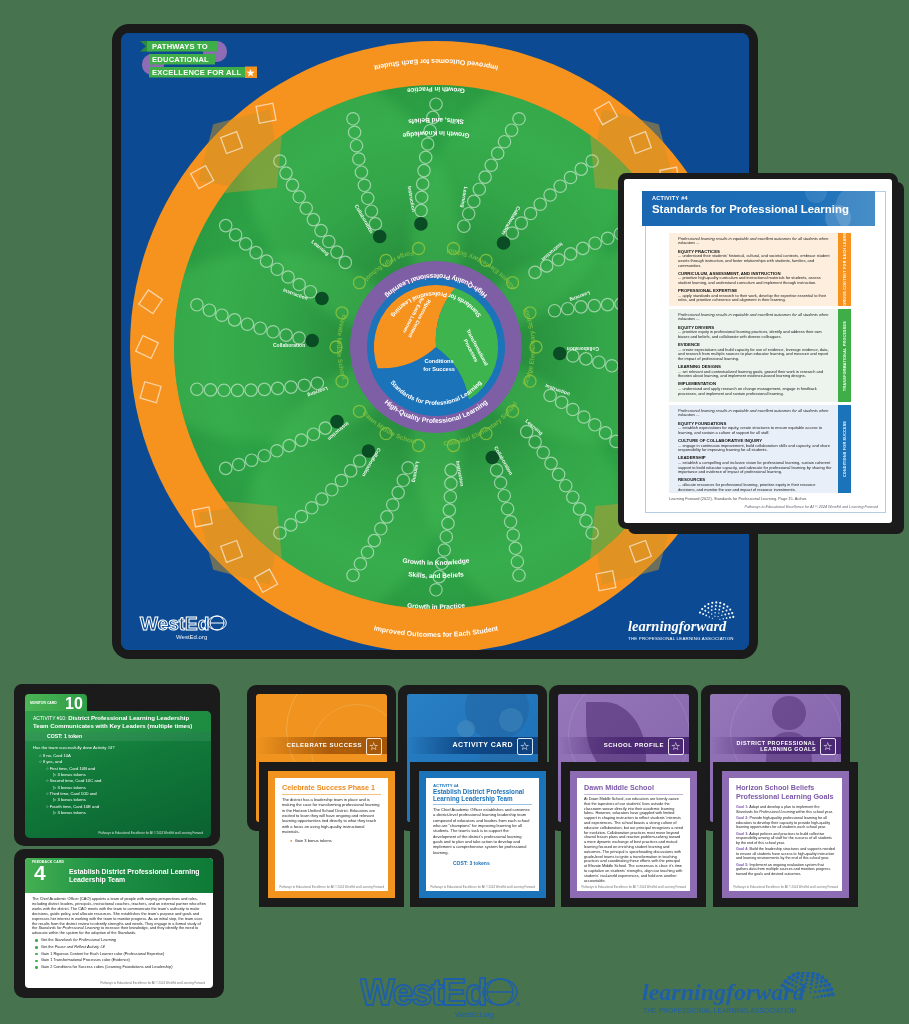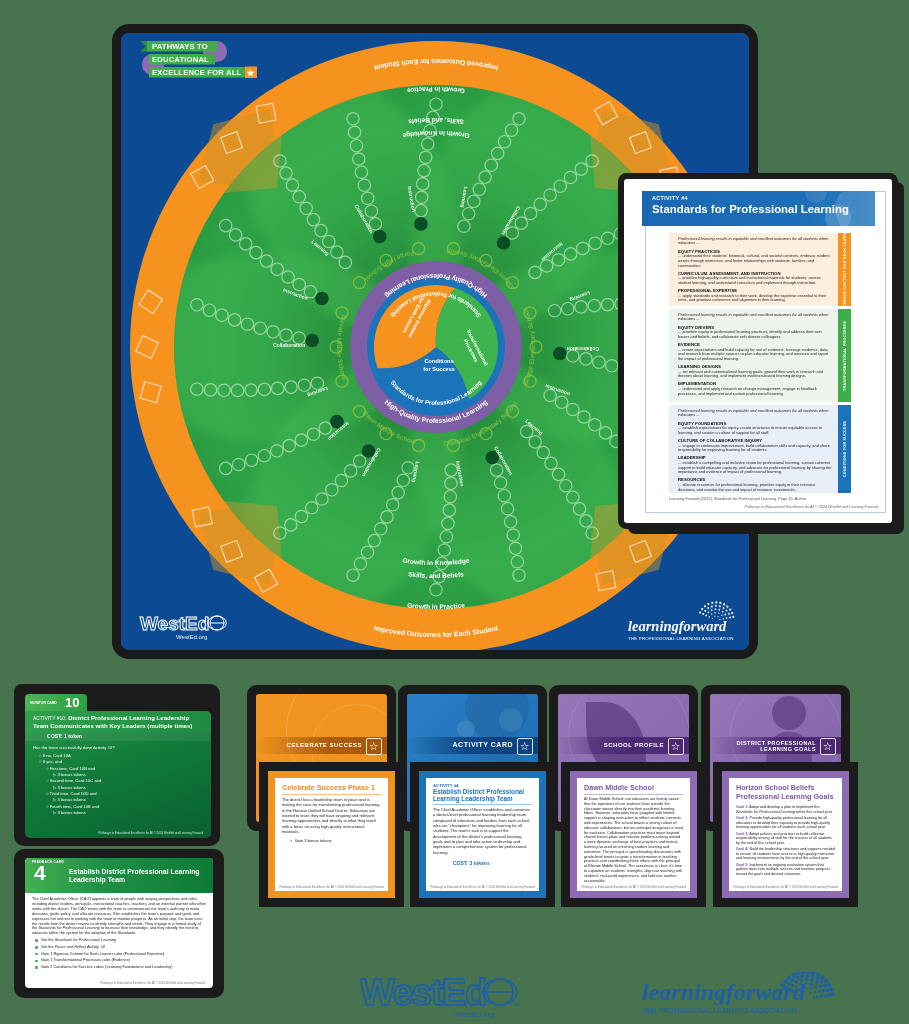--- a/index.html
+++ b/index.html
@@ -521,21 +521,21 @@
   <p>... allocate resources for professional learning, prioritize equity in their resource decisions, and monitor the use and impact of resource investments.</p>
  </div>
 </div>
  <div id="stdfoot">Learning Forward (2022). Standards for Professional Learning. Page 15. Author.</div>
  <div id="stdfoot2">Pathways to Educational Excellence for All © 2024 WestEd and Learning Forward</div>
 </div>
 <div id="gc1sh" class="abs"></div>
 <div id="gc1tabsh" class="abs"></div>
 <div id="gc1tab" class="abs">
     <span style="font-size:3.4px;font-weight:bold;position:absolute;left:5px;top:7px">MONITOR CARD</span>
- <span style="font-size:13px;font-weight:bold;position:absolute;left:40px;top:1px">10</span>
+ <span style="font-size:16px;font-weight:bold;position:absolute;left:40px;top:1px">10</span>
   </div>
 <div id="gc1" class="abs">
  <div class="hd"><span style="font-weight:normal;font-size:5px">ACTIVITY #10:</span> District Professional Learning Leadership Team Communicates with Key Leaders (multiple times)</div>
  <div class="cost">COST: 1 token</div>
  <div class="bd">Has the team successfully done Activity #4?
   <div style="margin:2px 0 0 6px">○ If no, Card 10A</div>
   <div style="margin:0 0 0 6px">○ If yes, and</div>
   <div style="margin:0 0 0 13px">○ First time, Card 10B and</div>
   <div style="margin:0 0 0 20px">▷ 3 bonus tokens</div>
   <div style="margin:0 0 0 13px">○ Second time, Card 10C and</div>

